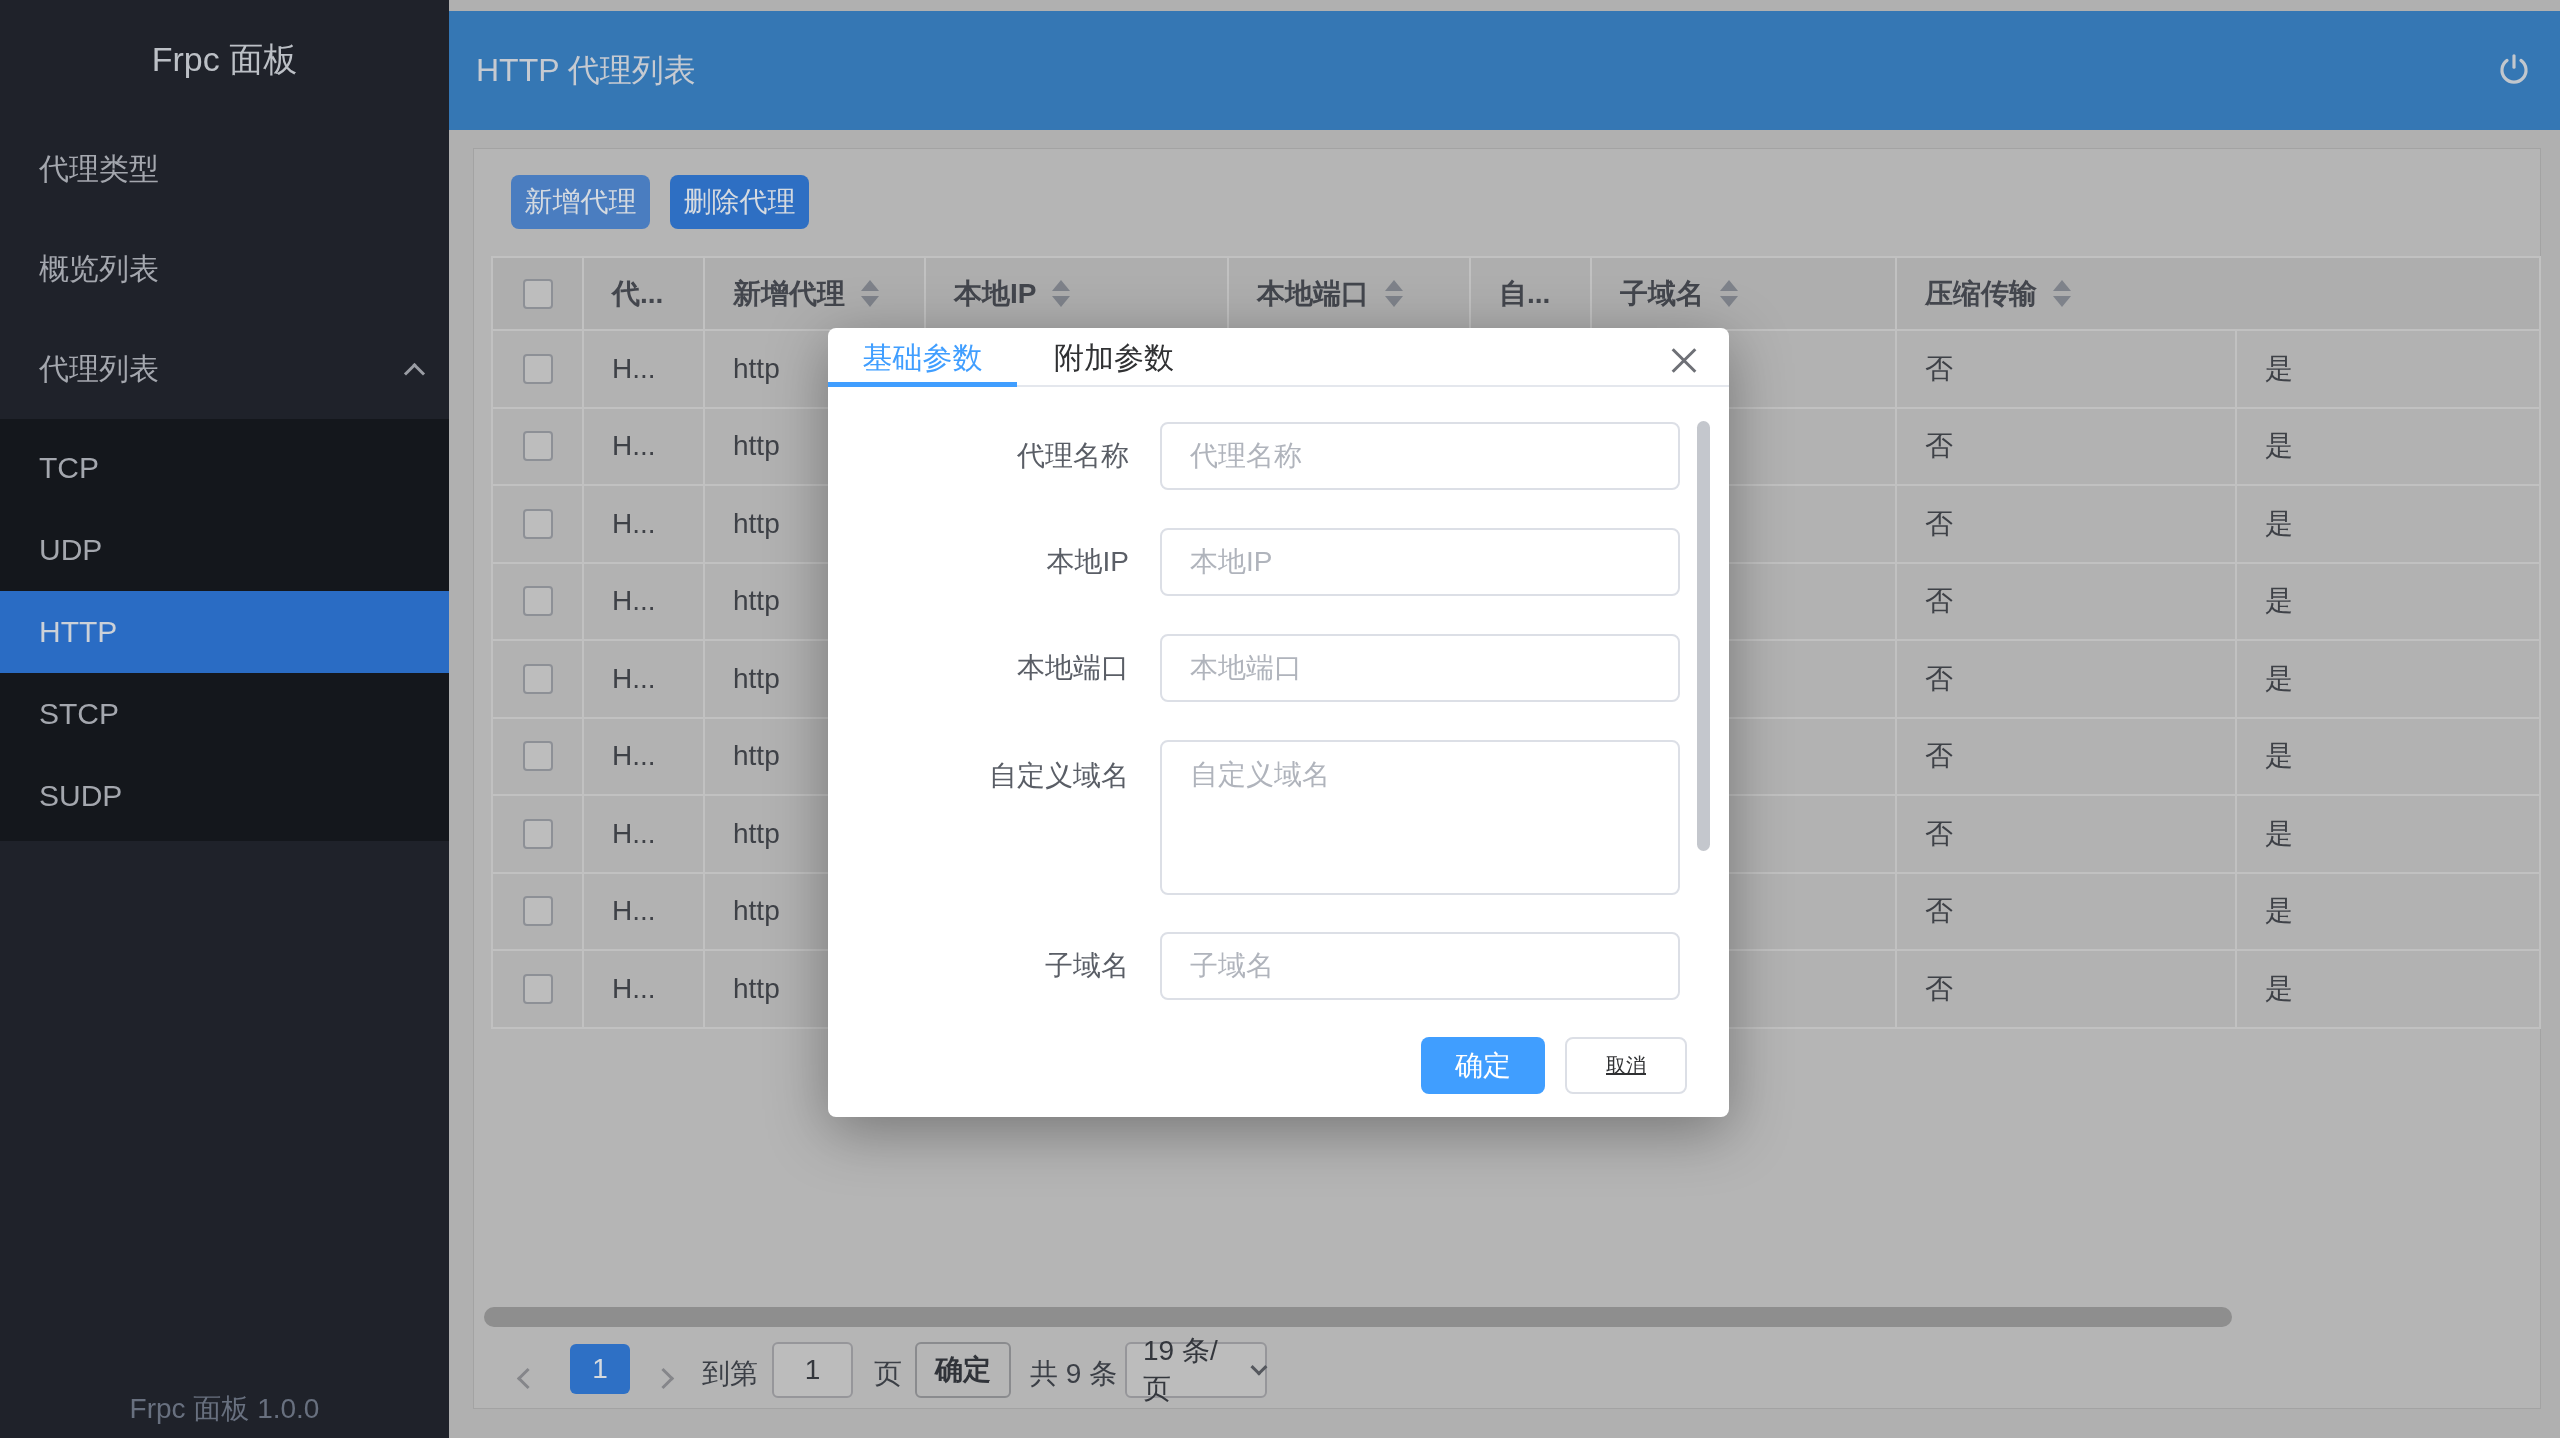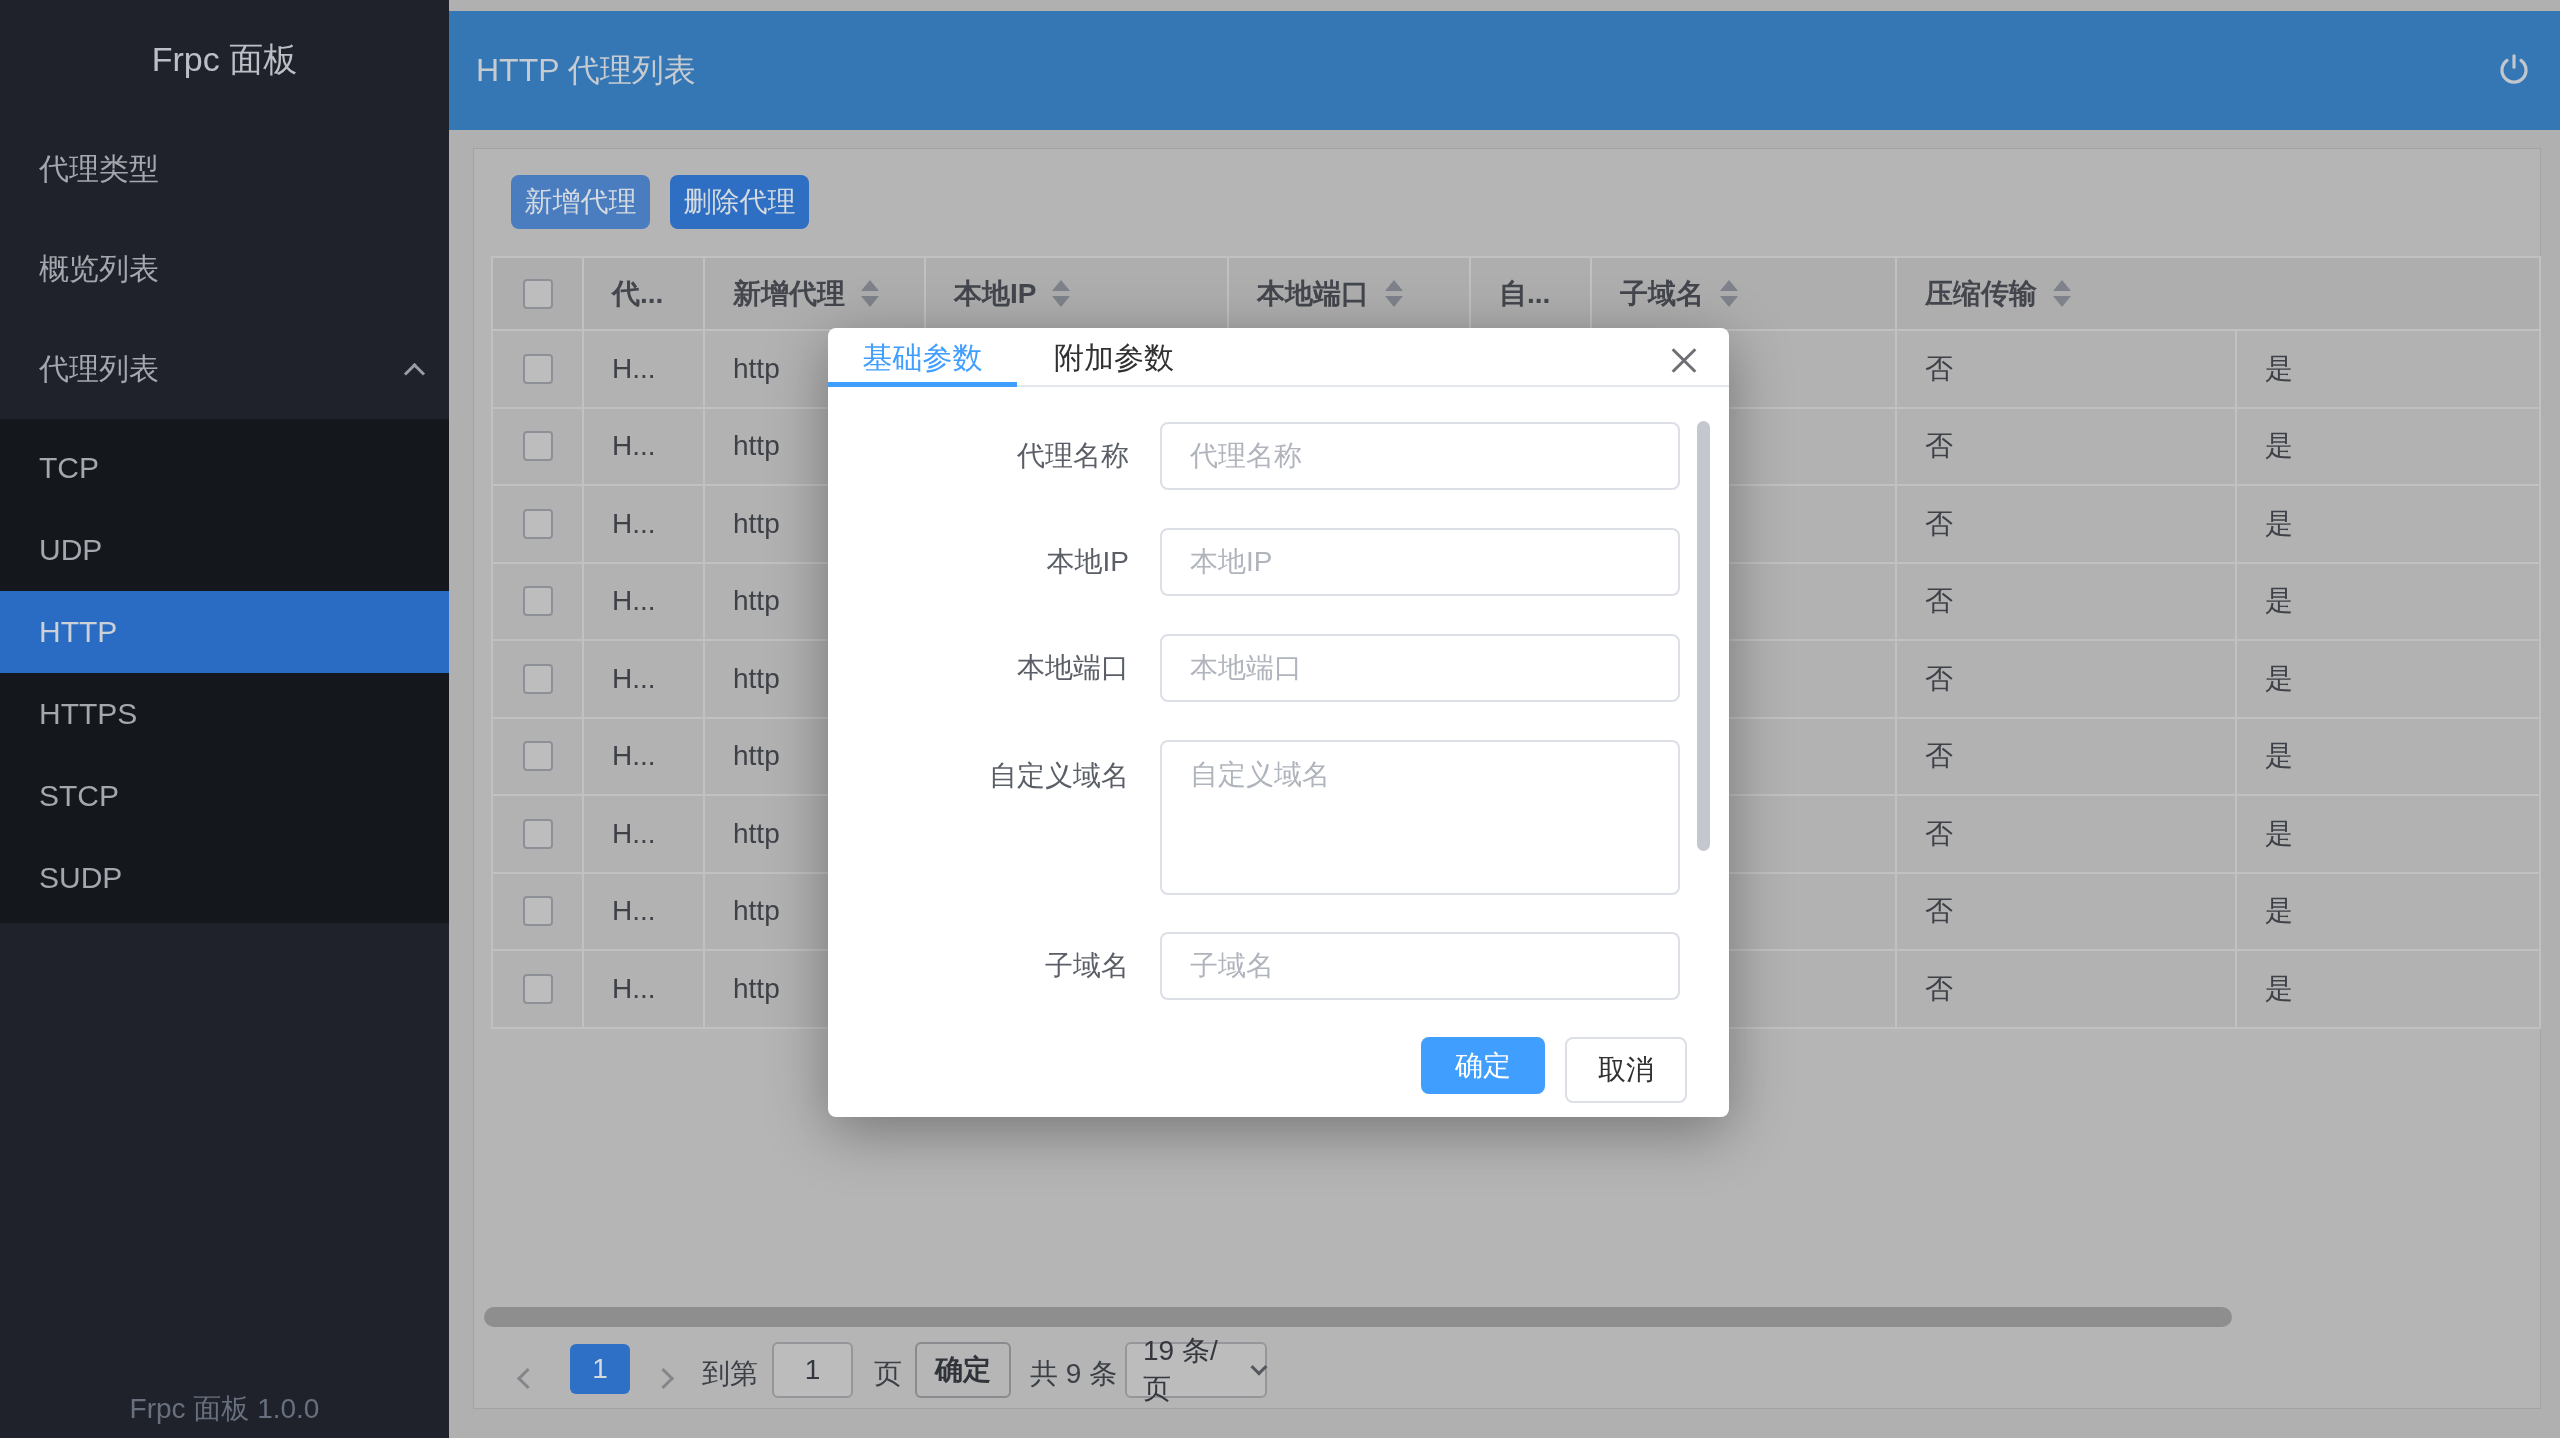--- a/index.html
+++ b/index.html
@@ -96,22 +96,22 @@
   .m-row.ta .m-label { line-height:28px; padding-top:22px; }
   .m-input { width:520px; height:68px; border:2px solid #dcdfe6; border-radius:8px; font-size:28px;
              color:#303133; padding:0 28px; font-family:inherit; background:#fff; }
   .m-textarea { width:520px; height:155px; border:2px solid #dcdfe6; border-radius:8px; font-size:28px;
                 color:#303133; padding:14px 28px; font-family:inherit; resize:none; background:#fff; }
   .m-input::placeholder, .m-textarea::placeholder { color:#b0b4bc; opacity:1; }
   .m-scroll { position:absolute; left:869px; top:93px; width:13px; height:430px; background:#c4c7cd; border-radius:7px; }
   .m-footer { position:absolute; left:0; top:709px; width:100%; height:57px; }
   .m-ok { position:absolute; left:593px; width:124px; height:57px; background:#409EFF; color:#fff;
           border:none; border-radius:8px; font-size:28px; font-family:inherit; cursor:pointer; }
-  .m-cancel { position:absolute; left:737px; width:122px; height:66px; background:#fff; color:#303133;
-              border:2px solid #dcdfe6; border-radius:8px; font-size:28px; font-family:inherit; cursor:pointer; }
+  .m-cancel { position:absolute; left:737px; width:122px; height:57px; background:#fff; color:#303133;
+              border:2px solid #dcdfe6; border-radius:8px; font-size:20px; font-family:inherit; cursor:pointer;text-decoration:underline; }
 </style>
 </head>
 <body>
 
 <aside class="sidebar">
   <div class="side-title">Frpc 面板</div>
   <nav>
     <div class="side-item">
       <span>代理类型</span>
     </div>
@@ -120,21 +120,20 @@
     </div>
     <div class="side-item">
       <span>代理列表</span>
       <span class="grow"></span>
       <span class="chev up"></span>
     </div>
     <div class="submenu">
         <div class="sub-item">TCP</div>
         <div class="sub-item">UDP</div>
         <div class="sub-item active">HTTP</div>
-        <div class="sub-item">HTTPS</div>
         <div class="sub-item">STCP</div>
         <div class="sub-item">SUDP</div>
       </div>
   </nav>
   <div class="side-footer">Frpc 面板 1.0.0</div>
 </aside>
 
 <header class="topbar">
   <h1>HTTP 代理列表</h1>
   <span class="power">

